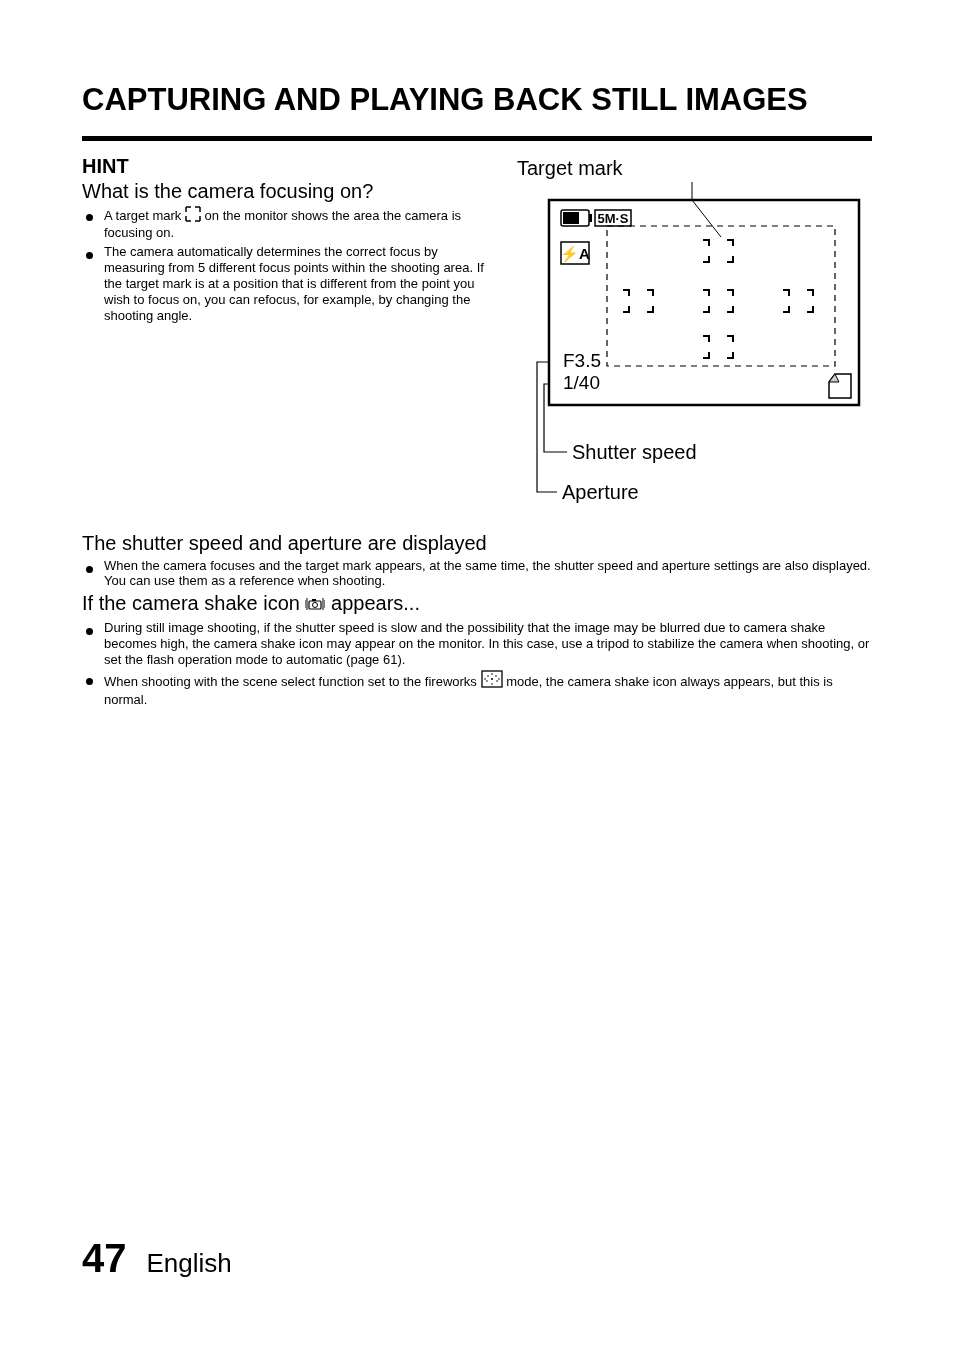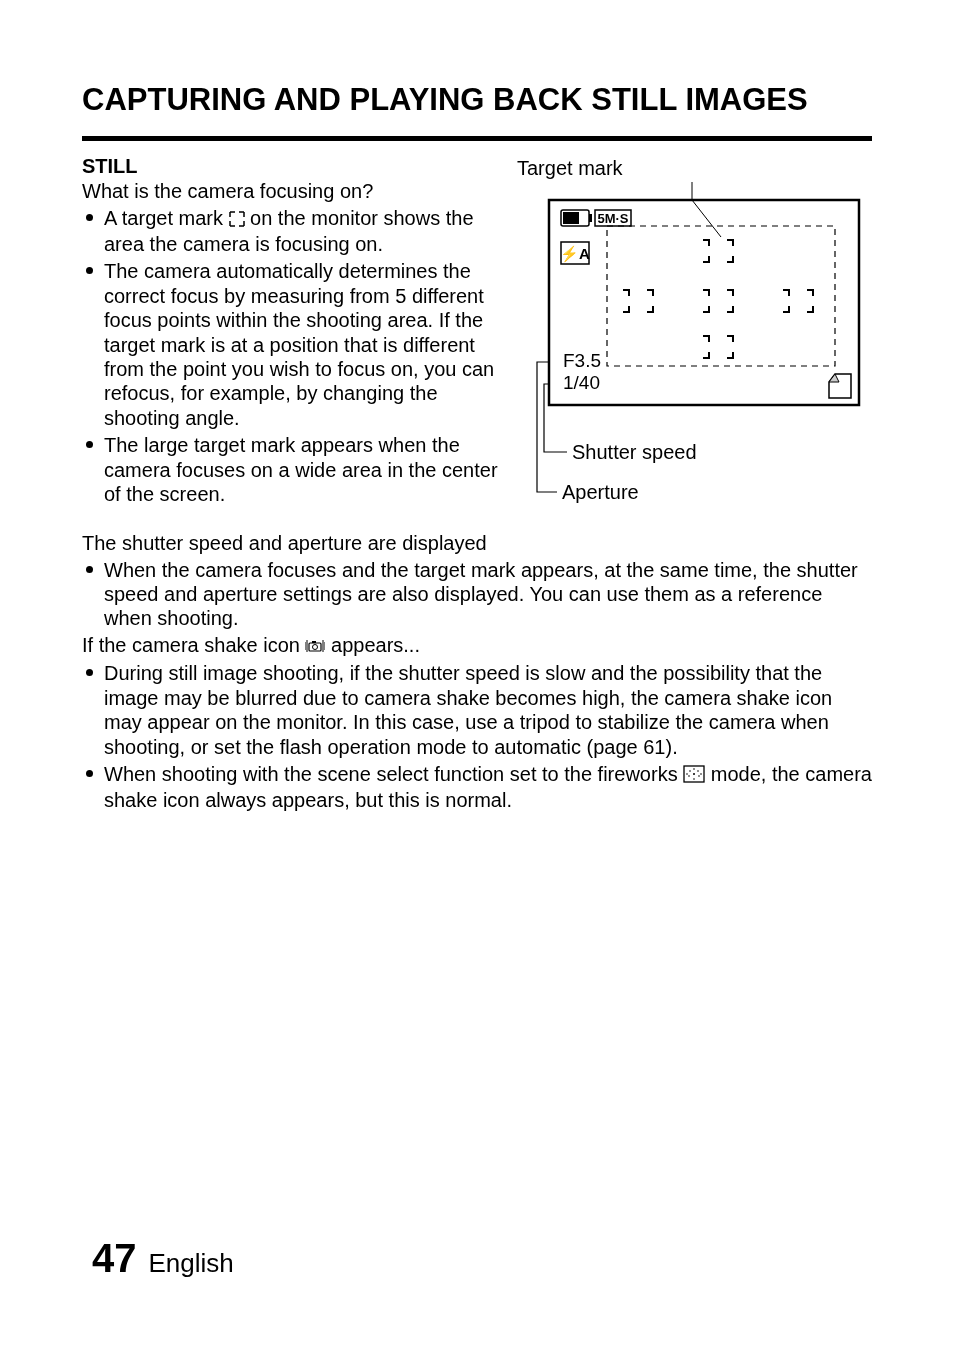--- a/index.html
+++ b/index.html
@@ -46,21 +46,21 @@
     font-size: 20px;
     line-height: 1.18;
     margin-bottom: 2px;
   }
   ul.bullets {
     list-style: none;
     padding-left: 22px;
   }
   ul.bullets > li {
     position: relative;
-    font-size: 20px;
+    font-size: 13px;
     line-height: 1.22;
     margin-bottom: 3px;
   }
   ul.bullets > li::before {
     content: "";
     position: absolute;
     left: -18px;
     top: 8px;
     width: 7px;
     height: 7px;
@@ -75,57 +75,56 @@
     font-size: 20px;
     margin-bottom: 2px;
     margin-top: 2px;
   }
   .svg-wrap {
     display: inline-block;
   }
   .full-width-section { margin-top: 16px; }
   .footer {
     position: absolute;
-    left: 92px;
+    left: 82px;
     bottom: 64px;
     display: flex;
     align-items: baseline;
-    gap: 12px;
+    gap: 20px;
   }
   .page-num {
     font-size: 40px;
     font-weight: bold;
   }
   .lang {
     font-size: 26px;
   }
 </style>
 </head>
 <body>
 
 <div class="page">
   <h1 class="title">CAPTURING AND PLAYING BACK STILL IMAGES</h1>
   <div class="rule"></div>
 
   <div class="columns">
     <div class="left-col">
-      <div class="hint-label">STILL</div>
+      <div class="hint-label">HINT</div>
       <div class="sub-heading">What is the camera focusing on?</div>
       <ul class="bullets">
         <li>
           <span>A target mark</span>
           <span class="inline-icon">
             <svg width="16" height="16" viewBox="0 0 16 16">
               <path d="M1 1 L6 1 M1 1 L1 6 M15 1 L10 1 M15 1 L15 6 M1 15 L6 15 M1 15 L1 10 M15 15 L10 15 M15 15 L15 10" stroke="#000" stroke-width="1.5" fill="none"></path>
             </svg>
           </span>
           <span>on the monitor shows the area the camera is focusing on.</span>
         </li>
         <li>The camera automatically determines the correct focus by measuring from 5 different focus points within the shooting area. If the target mark is at a position that is different from the point you wish to focus on, you can refocus, for example, by changing the shooting angle.</li>
-        <li>The large target mark appears when the camera focuses on a wide area in the center of the screen.</li>
       </ul>
     </div>
 
     <div class="right-col">
       <div class="diagram-label">Target mark</div>
       <div class="svg-wrap">
         <svg width="360" height="330" viewBox="0 0 360 330">
 
           <line x1="175" y1="0" x2="175" y2="18" stroke="#000" stroke-width="1"></line>
 

